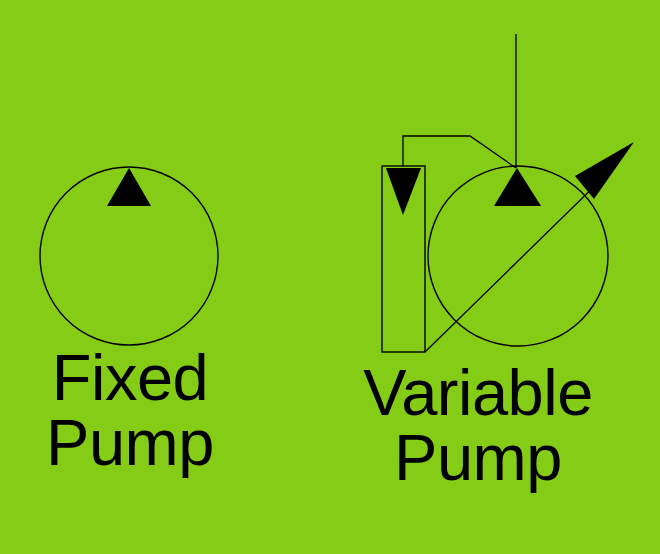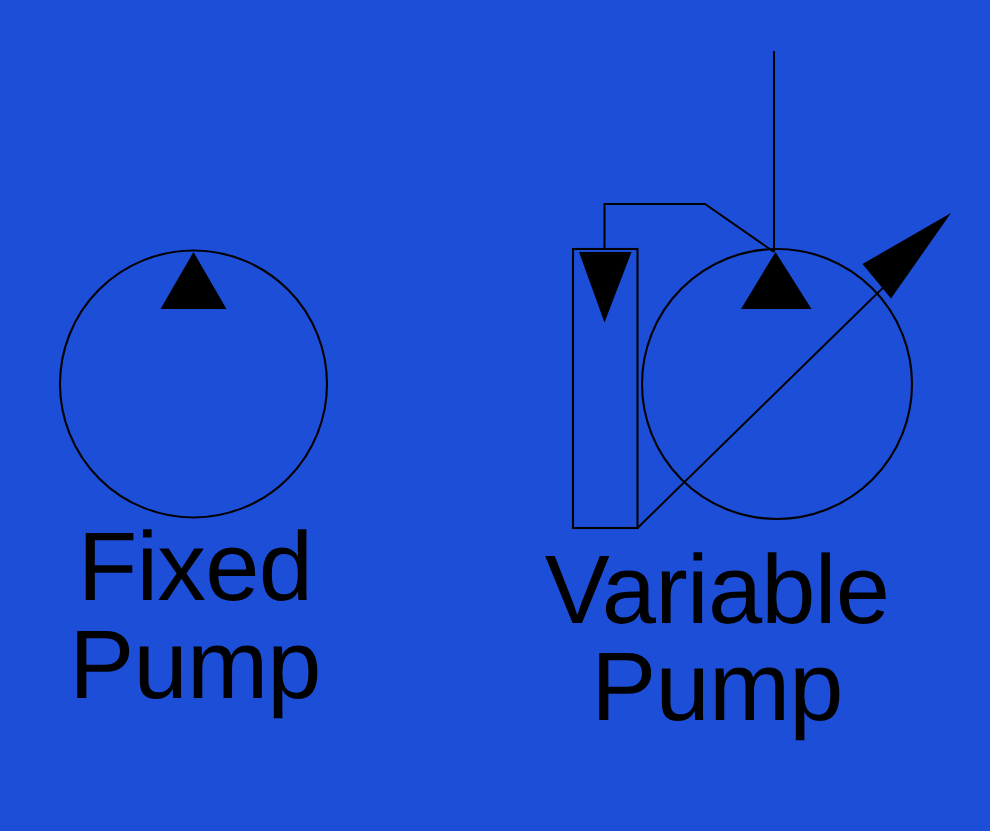--- a/index.html
+++ b/index.html
@@ -12,21 +12,21 @@
     width: 660px;
     height: 554px;
     overflow: hidden;
     font-family: "Liberation Sans", sans-serif;
     color: #000000;
   }
   #diagram-root {
     position: relative;
     width: 660px;
     height: 554px;
-    background: #1d4ed8;
+    background: #84cc16;
   }
   #diagram-svg {
     position: absolute;
     left: 0;
     top: 0;
     width: 660px;
     height: 554px;
     display: block;
   }
   .sym-label {

